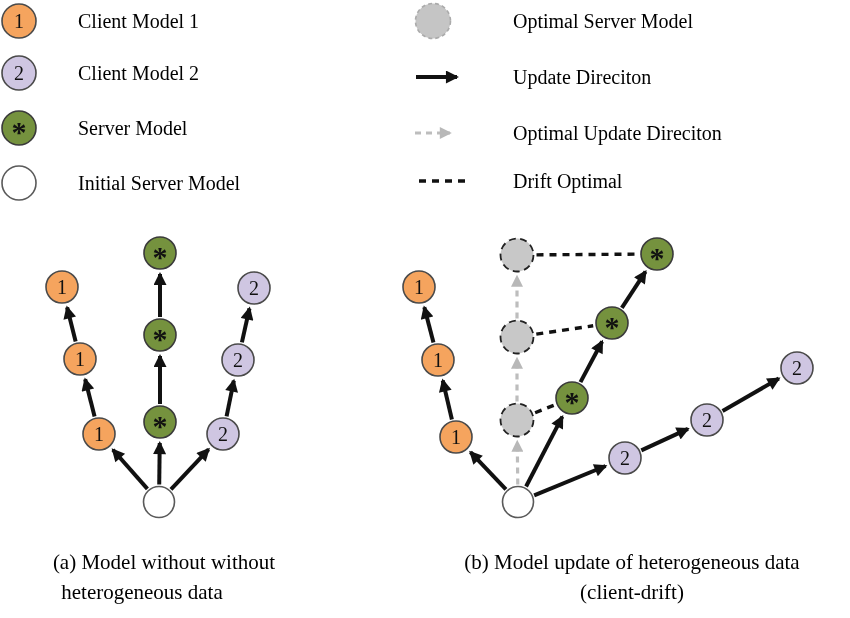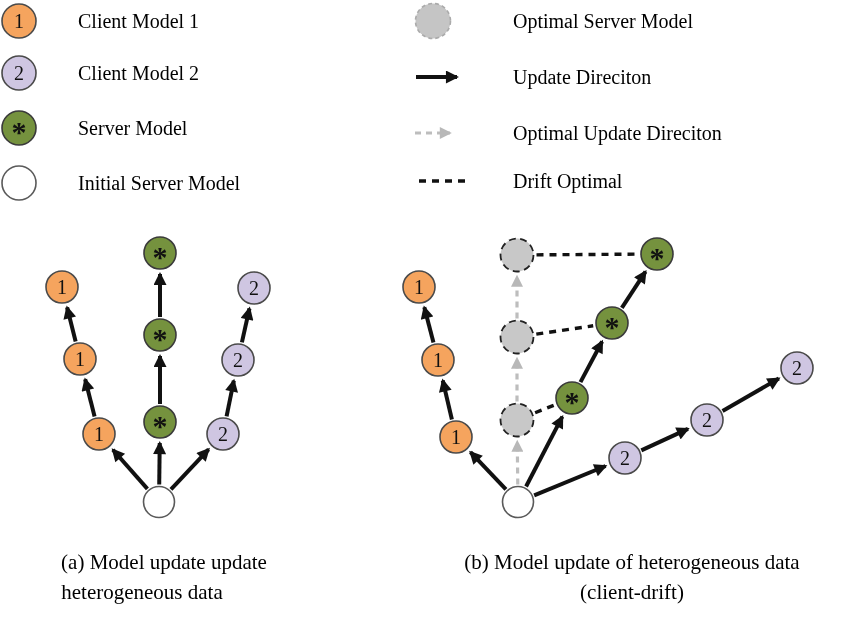--- a/index.html
+++ b/index.html
@@ -117,20 +117,20 @@
         <circle cx="625" cy="458" r="16" fill="#CFC6E2" stroke="#4A4A4A" stroke-width="1.6"></circle>
         <text x="625" y="465" text-anchor="middle" font-size="20" font-weight="normal" fill="#111111">2</text>
         <circle cx="707" cy="420" r="16" fill="#CFC6E2" stroke="#4A4A4A" stroke-width="1.6"></circle>
         <text x="707" y="427" text-anchor="middle" font-size="20" font-weight="normal" fill="#111111">2</text>
         <circle cx="797" cy="368" r="16" fill="#CFC6E2" stroke="#4A4A4A" stroke-width="1.6"></circle>
         <text x="797" y="375" text-anchor="middle" font-size="20" font-weight="normal" fill="#111111">2</text>
       </g>
   </svg>
 
   <div class="caption" id="caption-a">
-    <div>(a) Model update update</div>
+    <div>(a) Model without without</div>
     <div class="shift-left">heterogeneous data</div>
   </div>
   <div class="caption" id="caption-b">
     <div>(b) Model update of heterogeneous data</div>
     <div>(client-drift)</div>
   </div>
 </div>
 
 </body></html>

